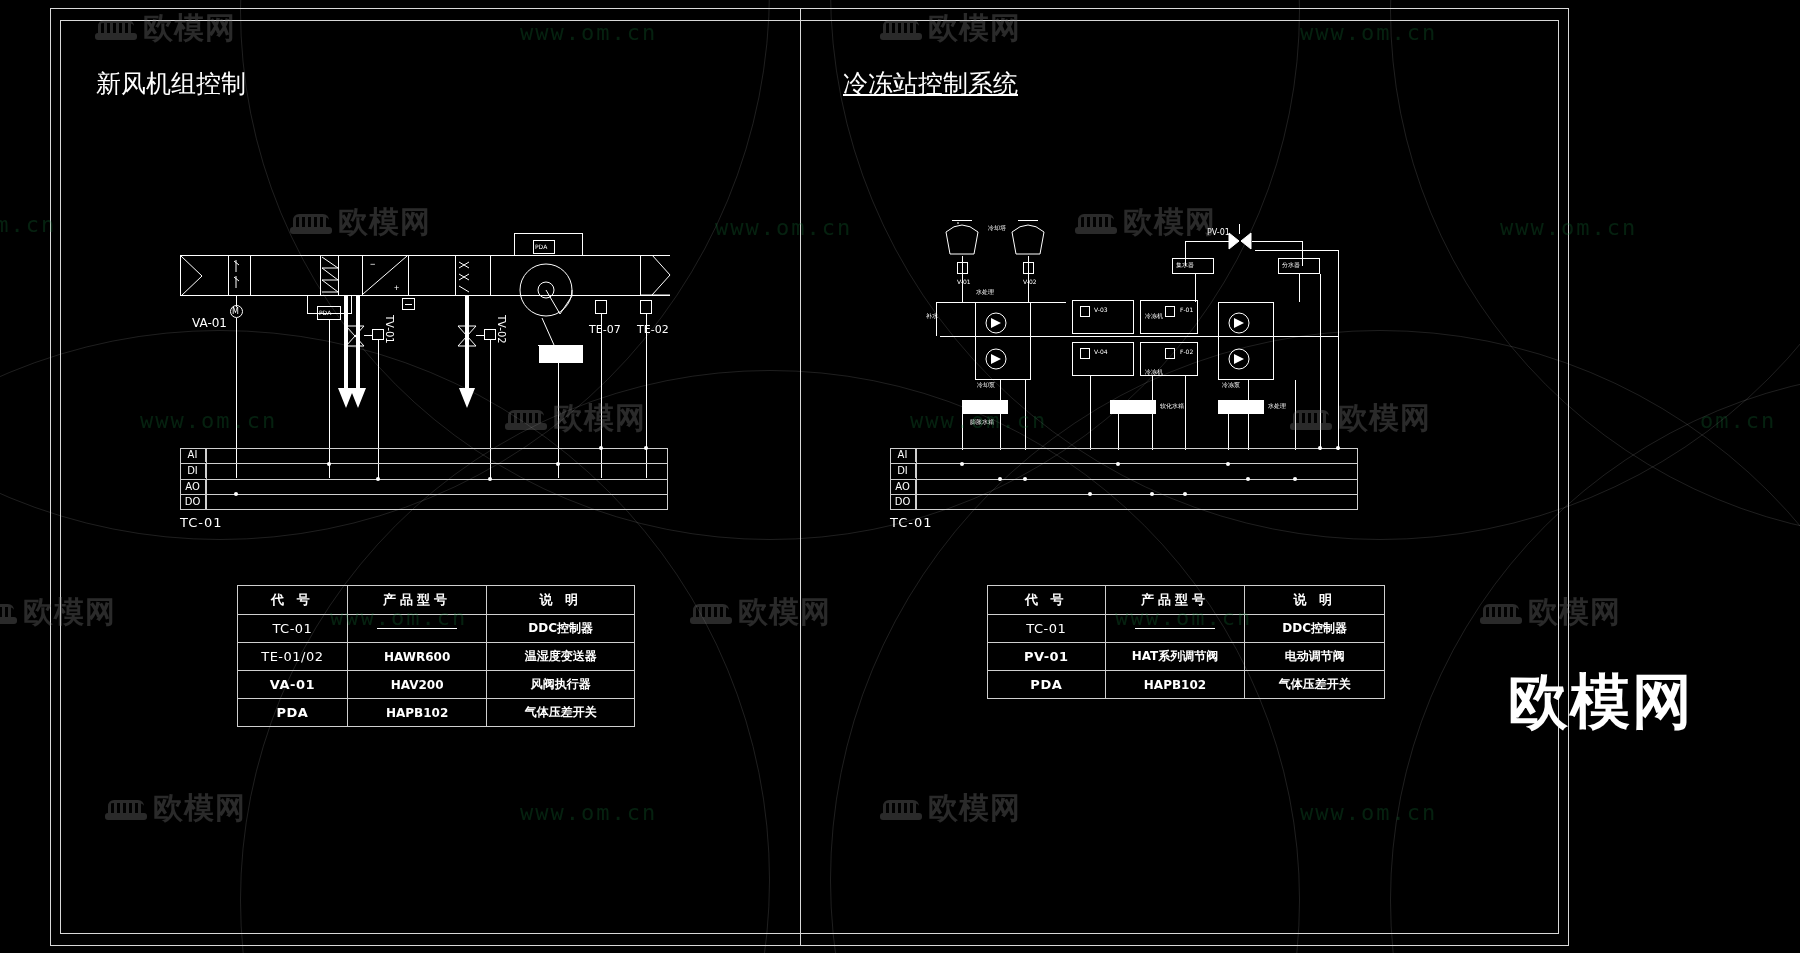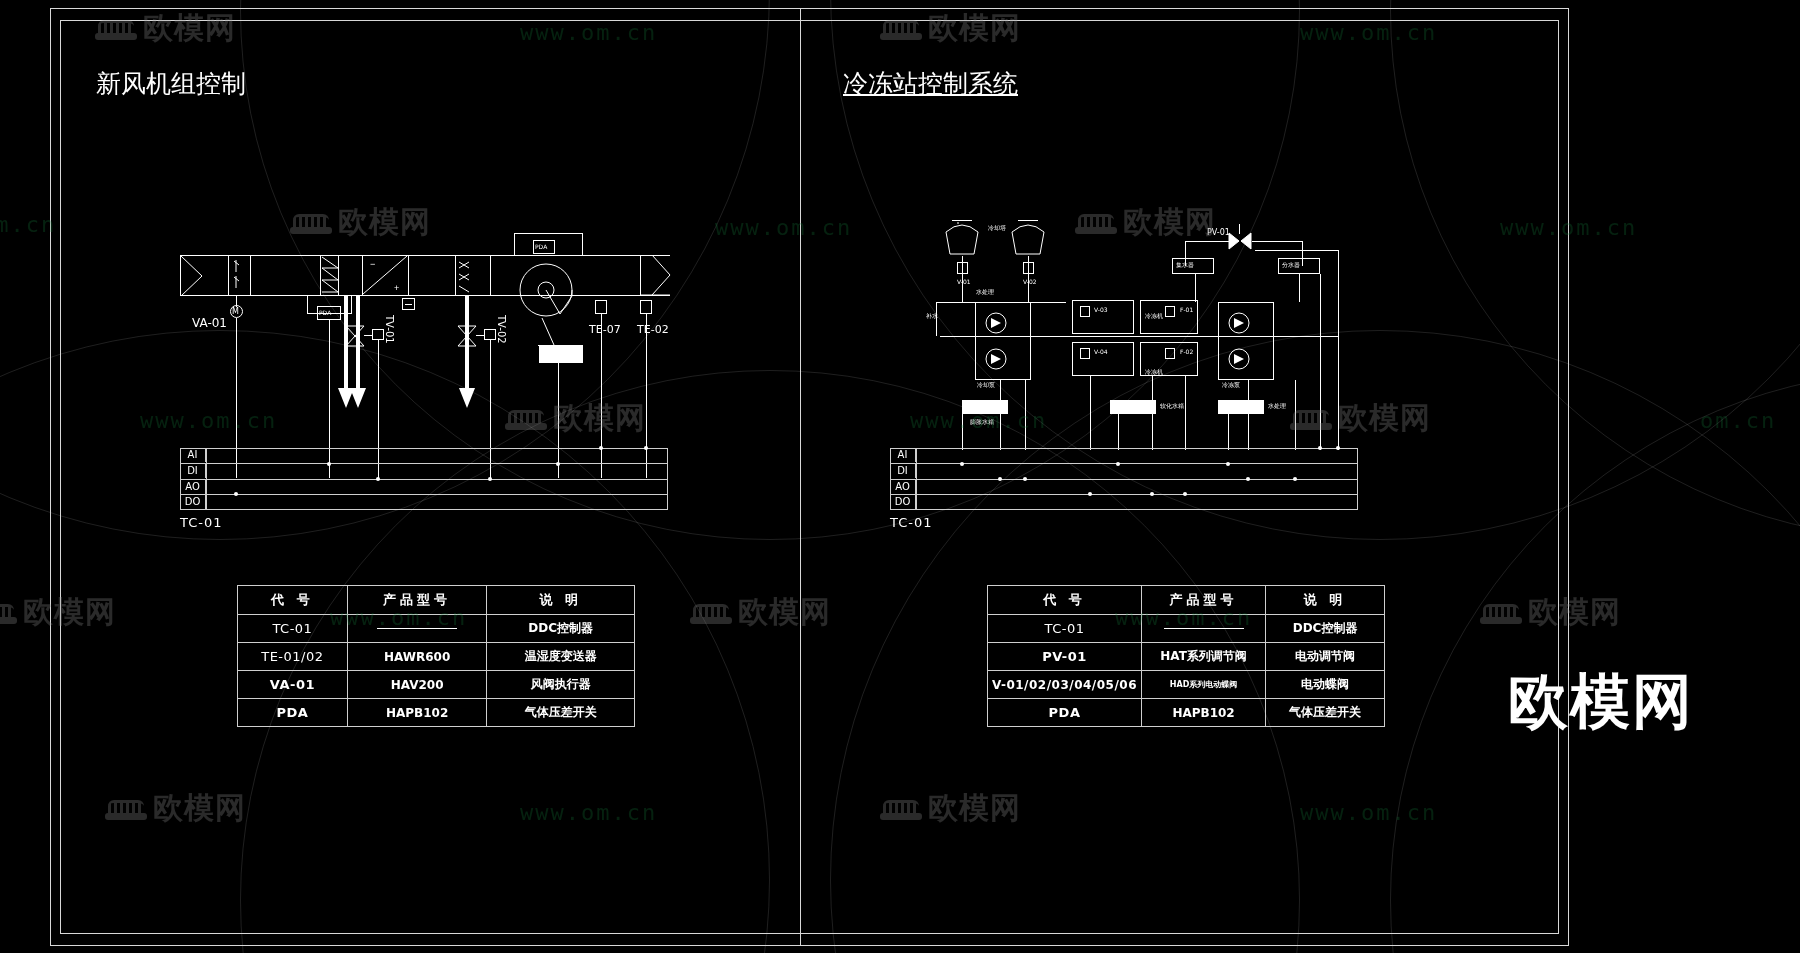--- a/index.html
+++ b/index.html
@@ -518,25 +518,20 @@
             <span class="dash-line"></span>
           </td>
         <td class="lt-desc">DDC控制器</td>
       </tr>
       <tr>
         <td class="lt-code" style="font-weight:bold;">PV-01</td>
         <td class="lt-model">HAT系列调节阀</td>
         <td class="lt-desc">电动调节阀</td>
       </tr>
       <tr>
-        <td class="lt-code" style="font-weight:bold; font-size:12px;">V-01/02/03/04/05/06</td>
-        <td class="lt-model tiny">HAD系列电动蝶阀</td>
-        <td class="lt-desc">电动蝶阀</td>
-      </tr>
-      <tr>
         <td class="lt-code" style="font-weight:bold;">PDA</td>
         <td class="lt-model">HAPB102</td>
         <td class="lt-desc">气体压差开关</td>
       </tr>
     </tbody>
   </table>
 
   <div class="wm-layer">
 
     <div class="wm-logo" style="left:95px; top:8px;">

